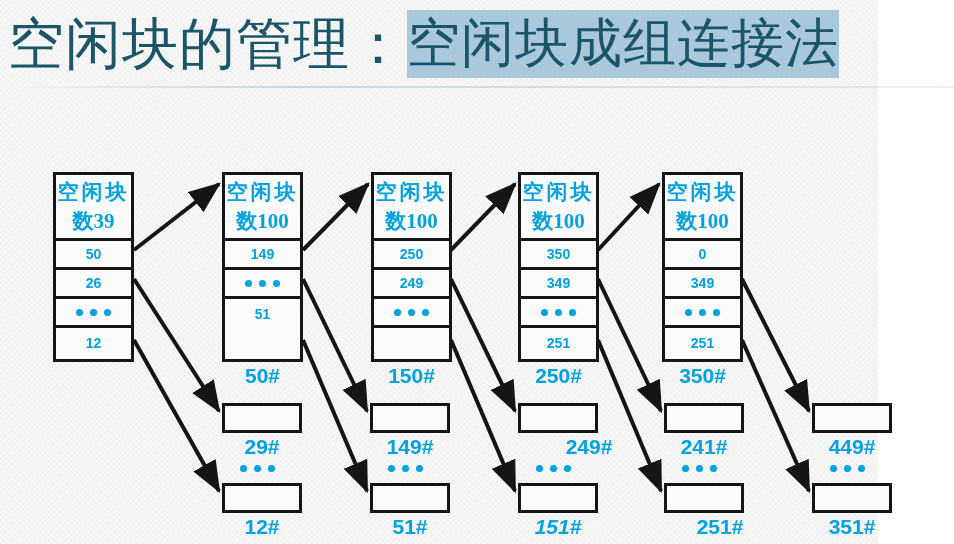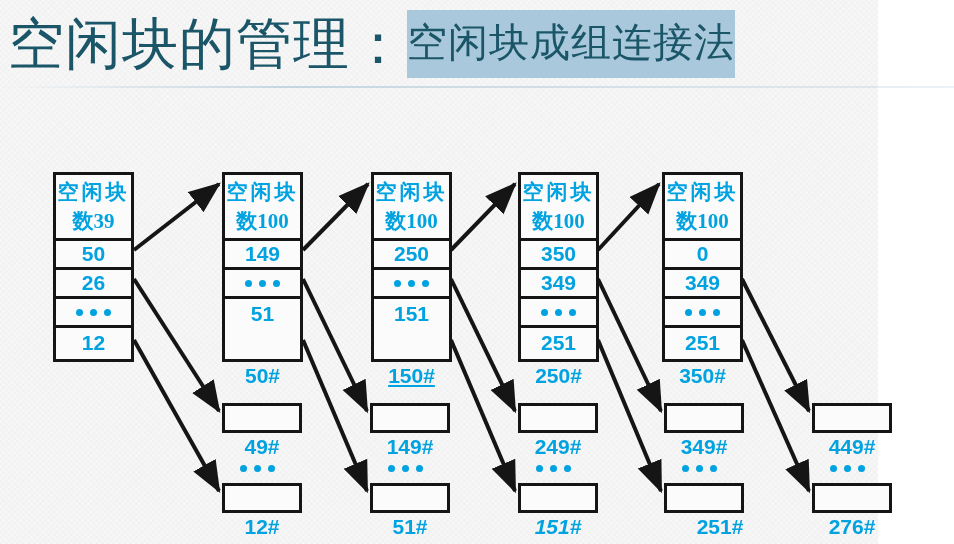--- a/index.html
+++ b/index.html
@@ -30,21 +30,21 @@
   .title-plain {
     font-family: "Liberation Serif", "DejaVu Serif", serif;
     font-size: 56px;
     line-height: 62px;
     color: #1b5668;
     padding-left: 8px;
     letter-spacing: 1px;
   }
   .title-hl {
     font-family: "Liberation Serif", "DejaVu Serif", serif;
-    font-size: 40px;
+    font-size: 53px;
     line-height: 62px;
     color: #1b5668;
     background: #a9c8db;
     letter-spacing: 1px;
     padding: 2px 0 4px 0;
   }
   #title-underline {
     position: absolute;
     left: 0; top: 86px;
     width: 954px; height: 2px;
@@ -56,21 +56,21 @@
     position: absolute;
     border: 3px solid #151515;
     background: #fbfbfb;
     z-index: 3;
   }
   .cell {
     border-bottom: 3px solid #151515;
     color: #00a2e0;
     text-align: center;
     font-weight: bold;
-    font-size: 21px;
+    font-size: 14px;
     line-height: 26px;
     height: 29px;
     display: flex;
     align-items: center;
     justify-content: center;
     background: #fbfbfb;
   }
   .cell.last { border-bottom: none; }
   .cell.head {
     height: 66px;
@@ -207,28 +207,28 @@
       </div>
     <div class="cell last">51</div>
   </div>
 
   <div class="col" style="left:371px; top:172px; width:81px; height:190px;">
     <div class="cell head">
       <span class="hl1">空闲块</span>
       <span class="hl2">数100</span>
     </div>
     <div class="cell">250</div>
-    <div class="cell">
-        <span class="dots">
-          <i></i>
-          <i></i>
-          <i></i>
-        </span>
-      </div>
-    <div class="cell last">151</div>
+    <div class="cell">249</div>
+    <div class="cell">
+        <span class="dots">
+          <i></i>
+          <i></i>
+          <i></i>
+        </span>
+      </div>
   </div>
 
   <div class="col" style="left:518px; top:172px; width:81px; height:190px;">
     <div class="cell head">
       <span class="hl1">空闲块</span>
       <span class="hl2">数100</span>
     </div>
     <div class="cell">350</div>
     <div class="cell">349</div>
     <div class="cell">
@@ -252,34 +252,34 @@
         <span class="dots">
           <i></i>
           <i></i>
           <i></i>
         </span>
       </div>
     <div class="cell last">251</div>
   </div>
 
   <div class="blk-label" style="left:222px; top:364px; width:81px;">50#</div>
-  <div class="blk-label" style="left:371px; top:364px; width:81px;text-decoration:underline;">150#</div>
+  <div class="blk-label" style="left:371px; top:364px; width:81px;">150#</div>
   <div class="blk-label" style="left:518px; top:364px; width:81px;">250#</div>
   <div class="blk-label" style="left:662px; top:364px; width:81px;">350#</div>
 
   <div class="blk" style="left:222px; top:403px; width:80px; height:30px;"></div>
   <div class="blk" style="left:370px; top:403px; width:80px; height:30px;"></div>
   <div class="blk" style="left:518px; top:403px; width:80px; height:30px;"></div>
   <div class="blk" style="left:664px; top:403px; width:80px; height:30px;"></div>
   <div class="blk" style="left:812px; top:403px; width:80px; height:30px;"></div>
 
-  <div class="blk-label" style="left:222px; top:435px; width:80px;">49#</div>
+  <div class="blk-label" style="left:222px; top:435px; width:80px;">29#</div>
   <div class="blk-label" style="left:370px; top:435px; width:80px;">149#</div>
-  <div class="blk-label" style="left:518px; top:435px; width:80px;">249#</div>
-  <div class="blk-label" style="left:664px; top:435px; width:80px;">349#</div>
+  <div class="blk-label" style="left:549px; top:435px; width:80px;">249#</div>
+  <div class="blk-label" style="left:664px; top:435px; width:80px;">241#</div>
   <div class="blk-label" style="left:812px; top:435px; width:80px;">449#</div>
 
   <div class="mid-dots" style="left:240px; top:465px;">
       <i></i>
       <i></i>
       <i></i>
     </div>
   <div class="mid-dots" style="left:388px; top:465px;">
       <i></i>
       <i></i>
@@ -304,15 +304,15 @@
   <div class="blk" style="left:222px; top:483px; width:80px; height:30px;"></div>
   <div class="blk" style="left:370px; top:483px; width:80px; height:30px;"></div>
   <div class="blk" style="left:518px; top:483px; width:80px; height:30px;"></div>
   <div class="blk" style="left:664px; top:483px; width:80px; height:30px;"></div>
   <div class="blk" style="left:812px; top:483px; width:80px; height:30px;"></div>
 
   <div class="blk-label" style="left:222px; top:515px; width:80px;">12#</div>
   <div class="blk-label" style="left:370px; top:515px; width:80px;">51#</div>
   <div class="blk-label" style="left:518px; top:515px; width:80px;font-style:italic;">151#</div>
   <div class="blk-label" style="left:680px; top:515px; width:80px;">251#</div>
-  <div class="blk-label" style="left:812px; top:515px; width:80px;">276#</div>
+  <div class="blk-label" style="left:812px; top:515px; width:80px;">351#</div>
 
 </div>
 
 </body></html>

